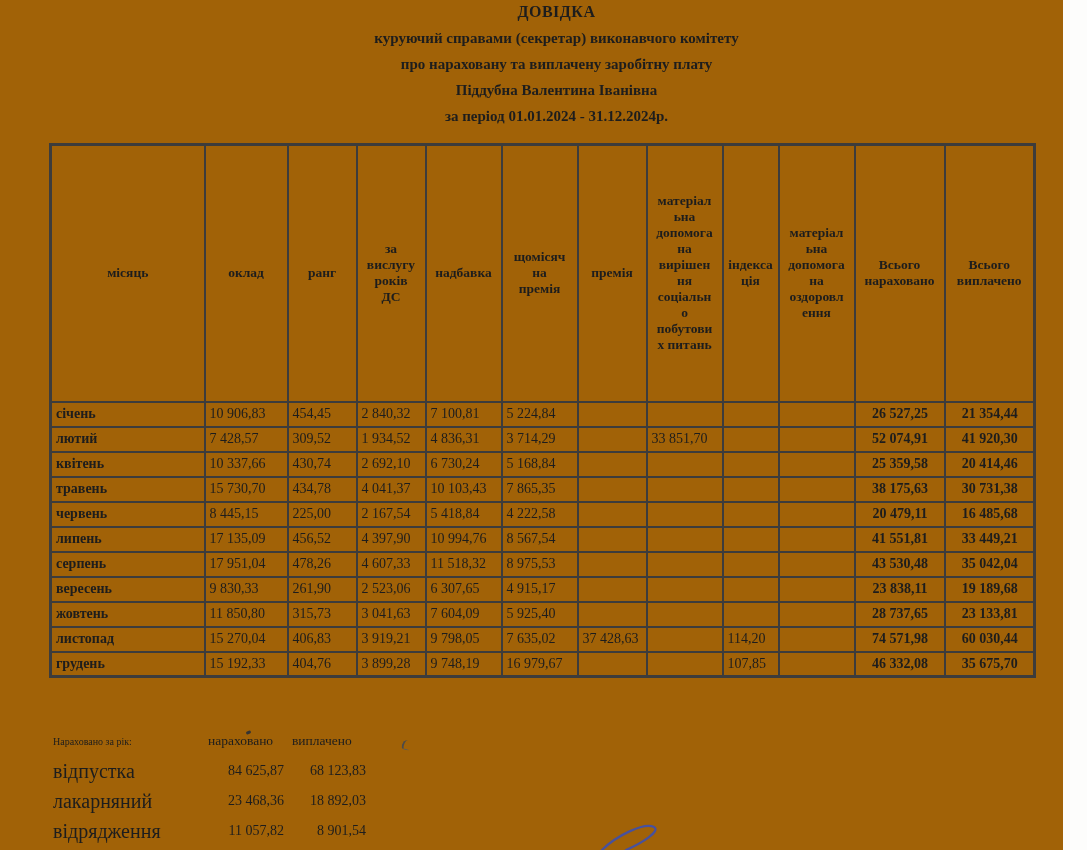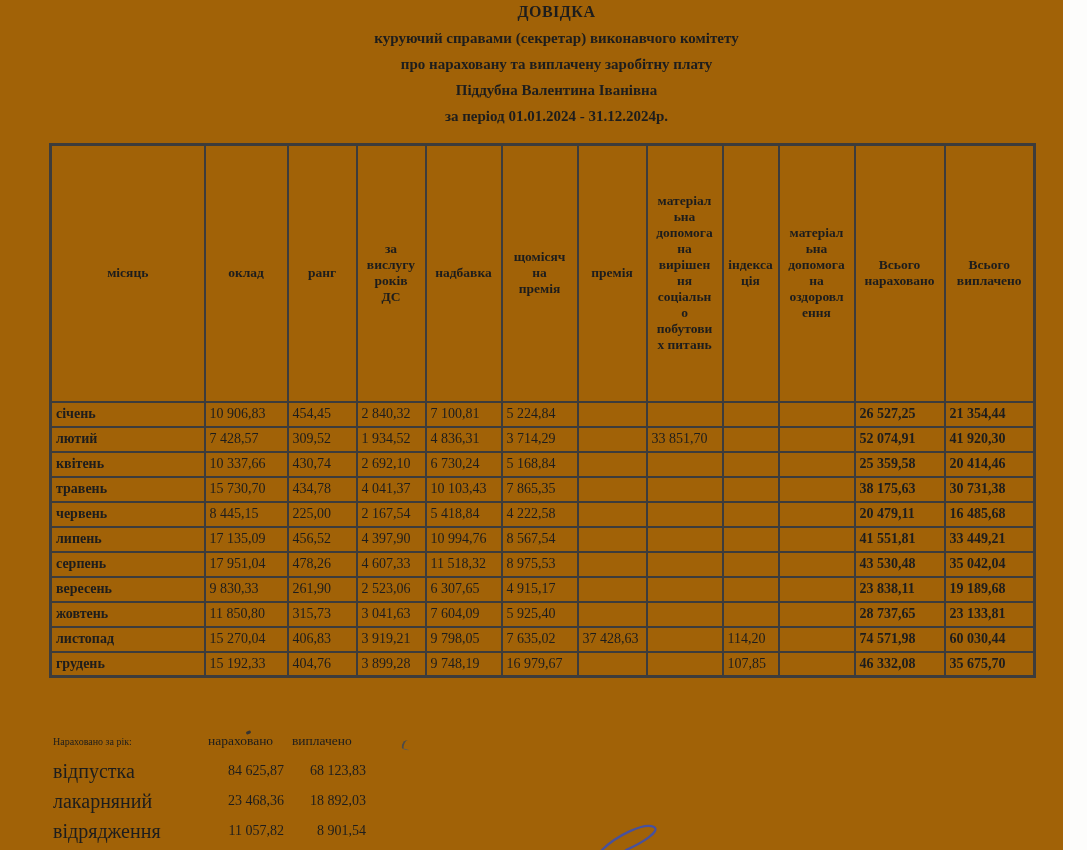--- a/index.html
+++ b/index.html
@@ -27,21 +27,21 @@
   table.salary th, table.salary td { border:2px solid #3c3c3c; overflow:hidden; }
   table.salary thead tr { height:257px; }
   table.salary th {
     font-weight:bold; font-size:13.5px; line-height:16px;
     text-align:center; vertical-align:middle; white-space:pre-line; padding:0 1px;
   }
   table.salary tbody tr { height:25px; }
   table.salary td { vertical-align:middle; padding:0 3px 0 4px; white-space:nowrap; }
   td.month { font-weight:bold; text-align:left; }
   td.num   { text-align:left; }
-  td.total { font-weight:bold; text-align:left; padding-right:7px; }
+  td.total { font-weight:bold; text-align:center; padding-right:7px; }
 
   
   .summary { position:absolute; left:53px; top:726px; width:330px; }
   .summary .srow { display:grid; grid-template-columns:153px 80px 88px; align-items:center; height:30px; }
   .summary .s-title { font-weight:normal; font-size:10px; }
   .summary .s-colhead { font-size:13.5px; text-align:left; padding-left:2px; }
   .summary .s-label { font-size:20px; }
   .summary .s-val { font-size:14px; text-align:right; padding-right:2px; }
   .summary .s-val2 { font-size:14px; text-align:right; padding-right:8px; }
 

